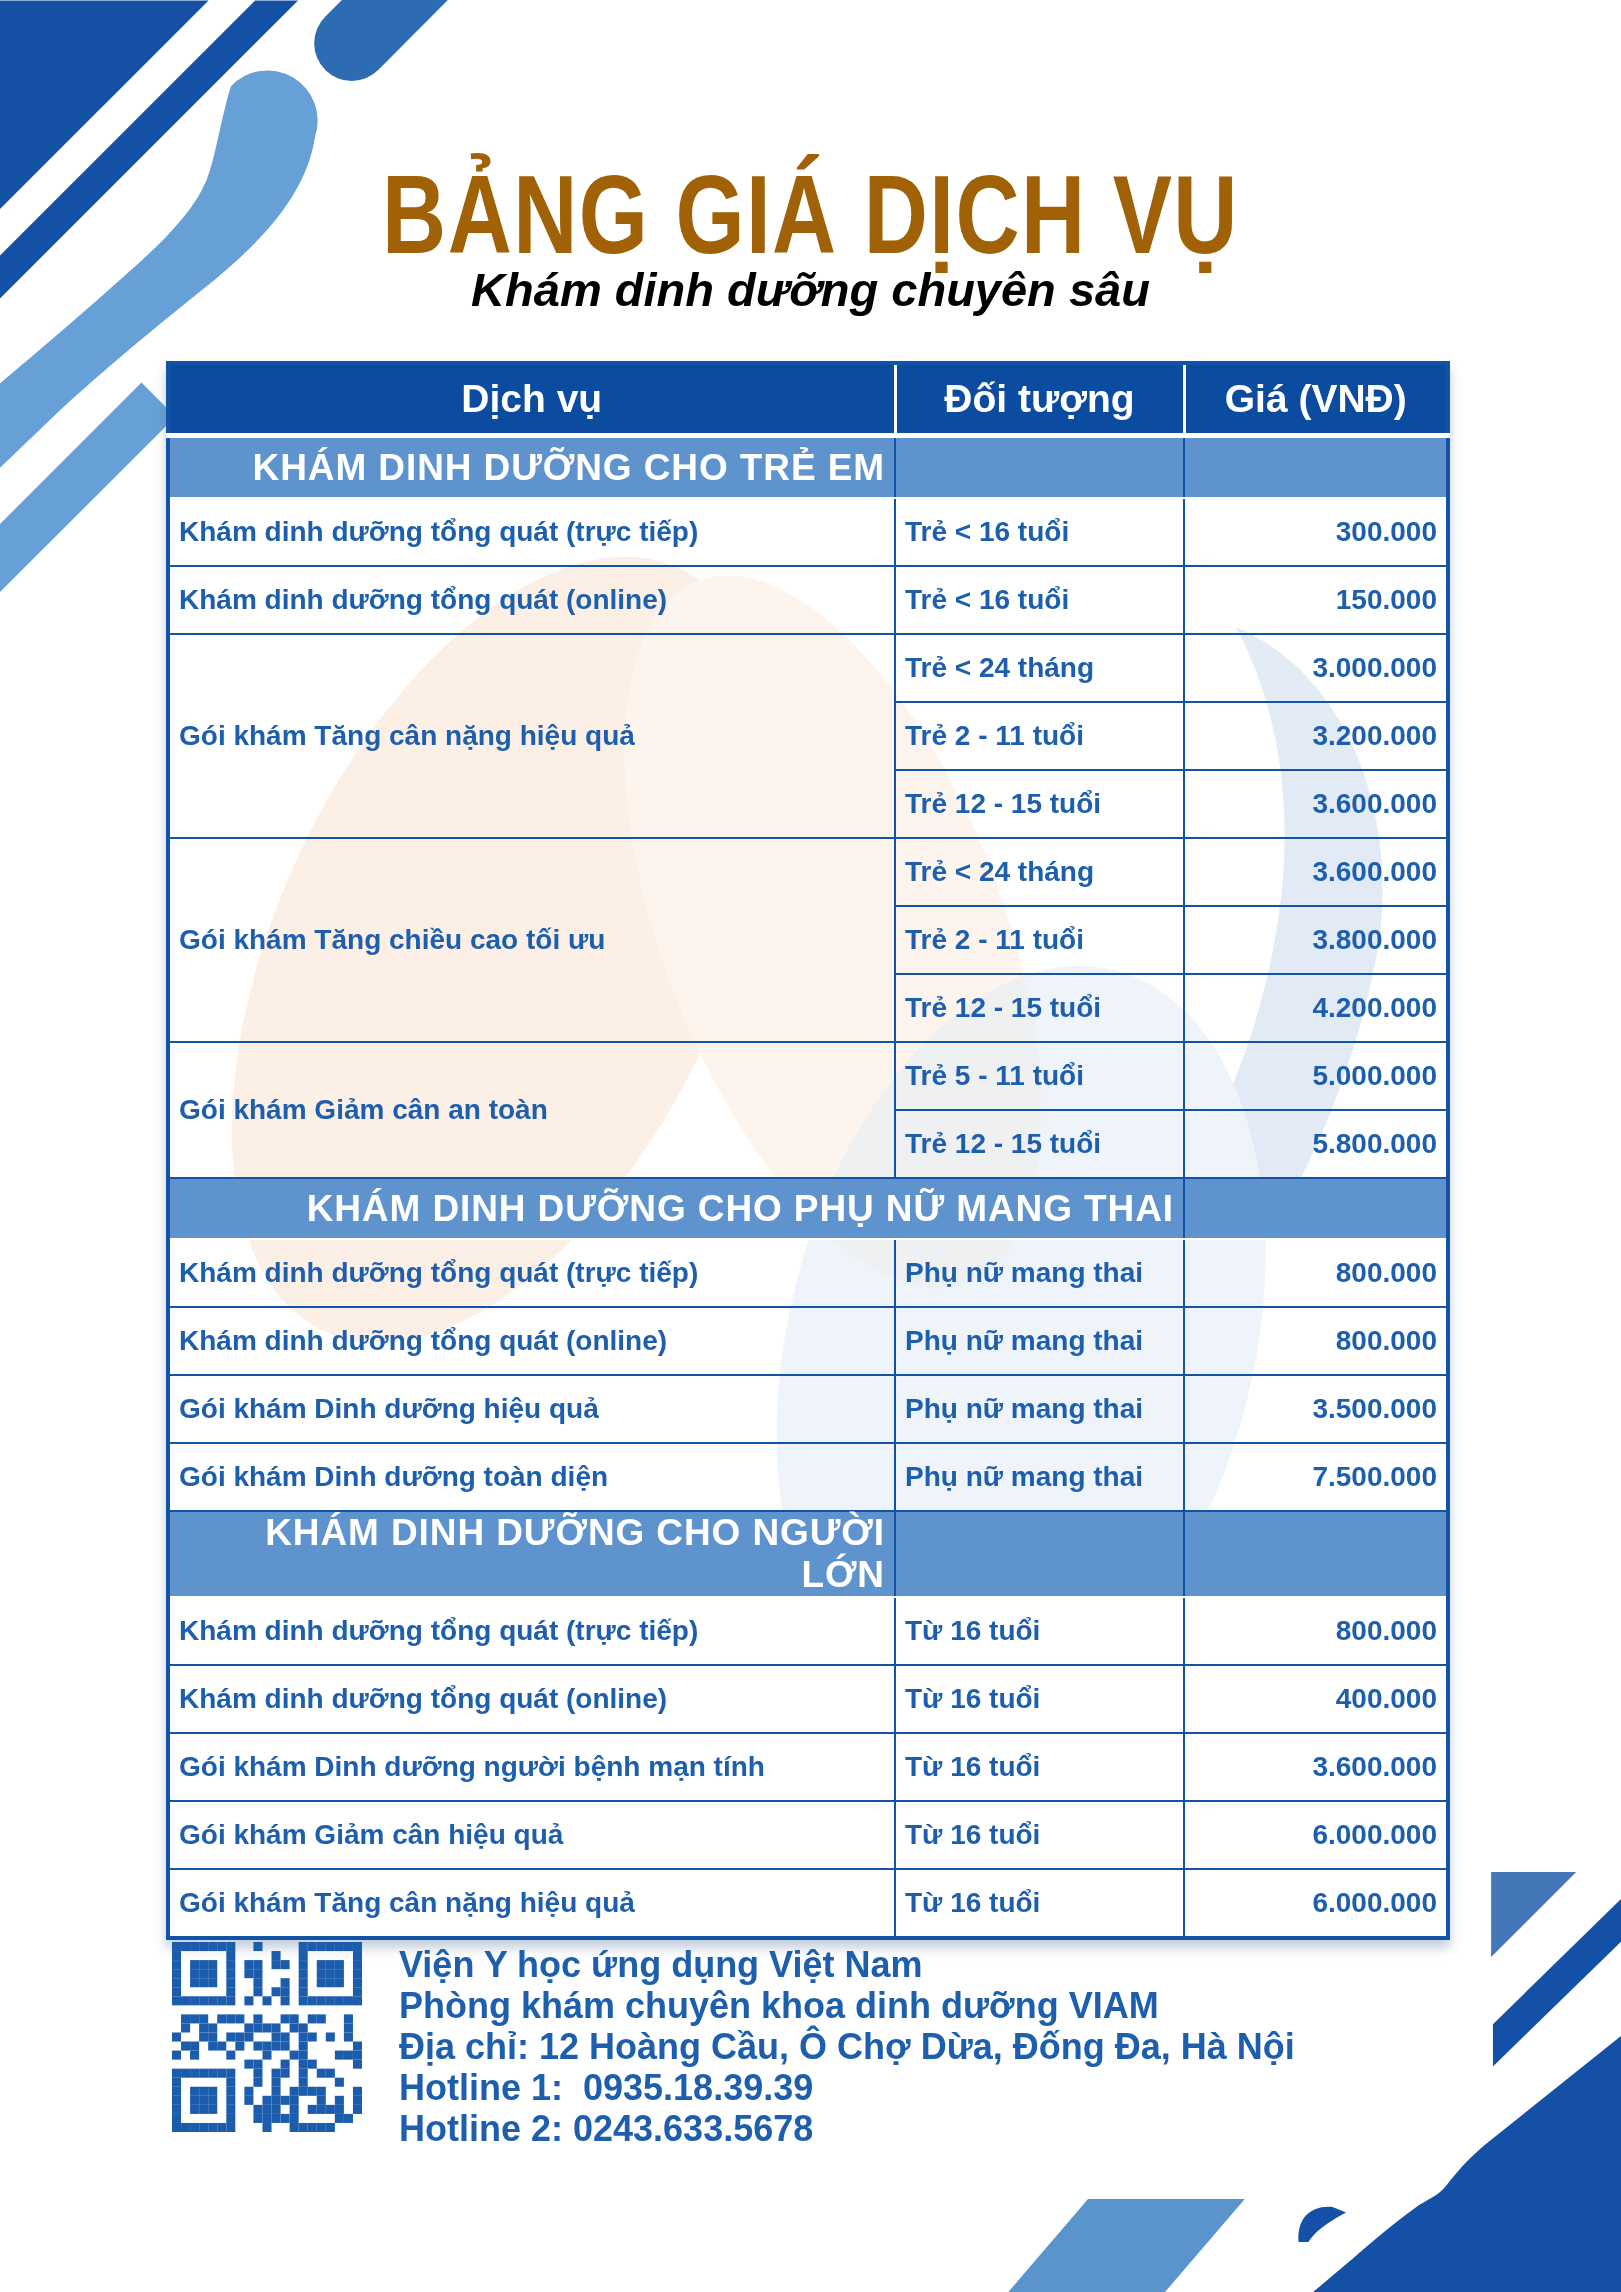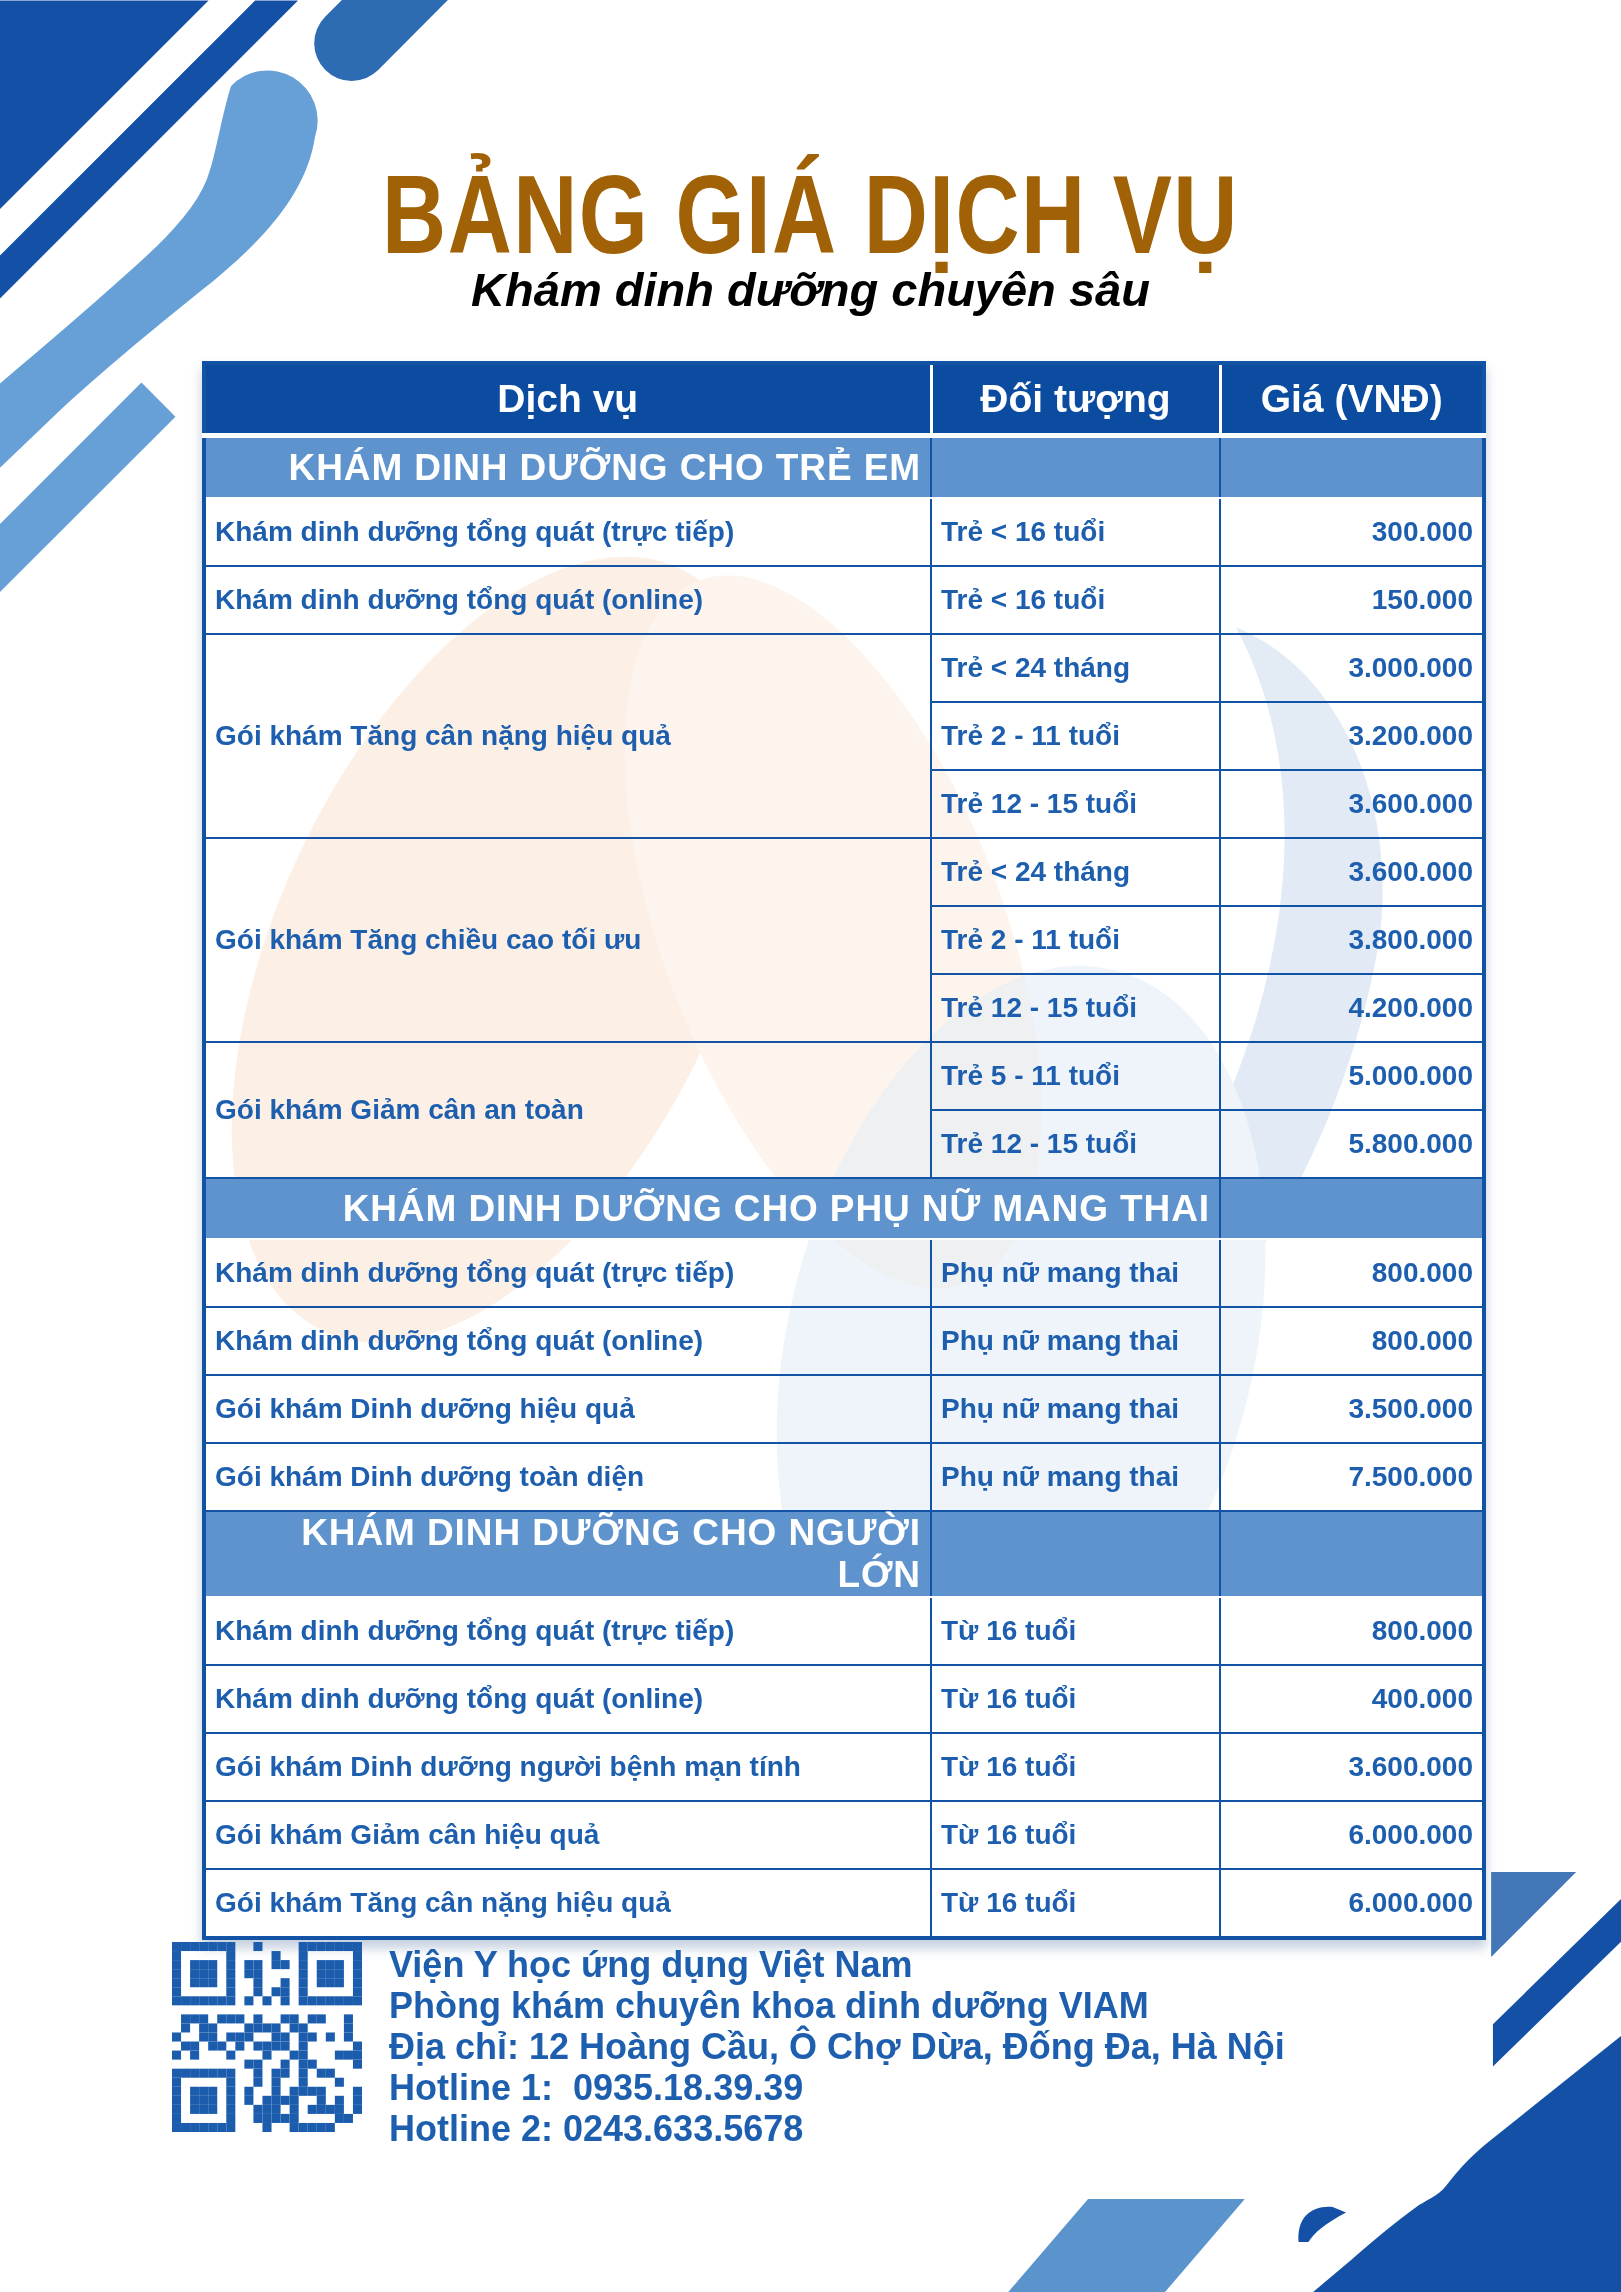--- a/index.html
+++ b/index.html
@@ -22,21 +22,20 @@
     position:absolute;top:262px;left:0;width:100%;text-align:center;
     font-size:47px;font-style:italic;font-weight:700;color:#000000;z-index:2;
   }
   
   .table-wrap{position:absolute;left:166px;top:361px;width:1281px;z-index:1;}
   table.price{
     width:100%;border-collapse:collapse;table-layout:fixed;
     border:4.5px solid #1353a6;
     box-shadow:0 8px 10.7px rgba(96,128,168,.38);
     background:transparent;
-    margin-left:36px;
   }
   table.price th{
     background:#0b4ca0;color:#ffffff;font-size:39px;font-weight:700;
     height:68px;border-right:3.6px solid #ffffff;border-bottom:5.4px solid #ffffff;
     text-align:center;padding:0;
   }
   table.price th:last-child{border-right:none;}
   table.price td{
     font-size:28px;color:#1d5fae;font-weight:600;
     border:2.7px solid #1353a6;padding:0 9px;height:66px;background:transparent;
@@ -45,21 +44,21 @@
     background:#5e93ce;color:#ffffff;font-weight:700;font-size:37px;
     letter-spacing:0.9px;height:59px;
     border-top:2.7px solid #ffffff;border-bottom:2.7px solid #ffffff;
     padding-left:19.7px;text-align:right;
   }
   td.service{text-align:left;padding-left:30px;}
   td.audience{text-align:left;}
   td.price-val{text-align:right;padding-right:38px;}
   
   .footer{
-    position:absolute;left:172px;top:1942px;display:flex;align-items:flex-start;z-index:2;
+    position:absolute;left:172px;top:1942px;display:flex;align-items:flex-start;z-index:2;gap:10px;
   }
   #qr-code{width:190px;height:190px;flex:0 0 auto;}
   .footer-text{margin-left:27px;padding-top:1.8px;}
   .footer-text div{
     font-size:36px;font-weight:700;color:#1d5fae;line-height:41px;white-space:pre;
   }
 </style>
 </head>
 <body>
 

